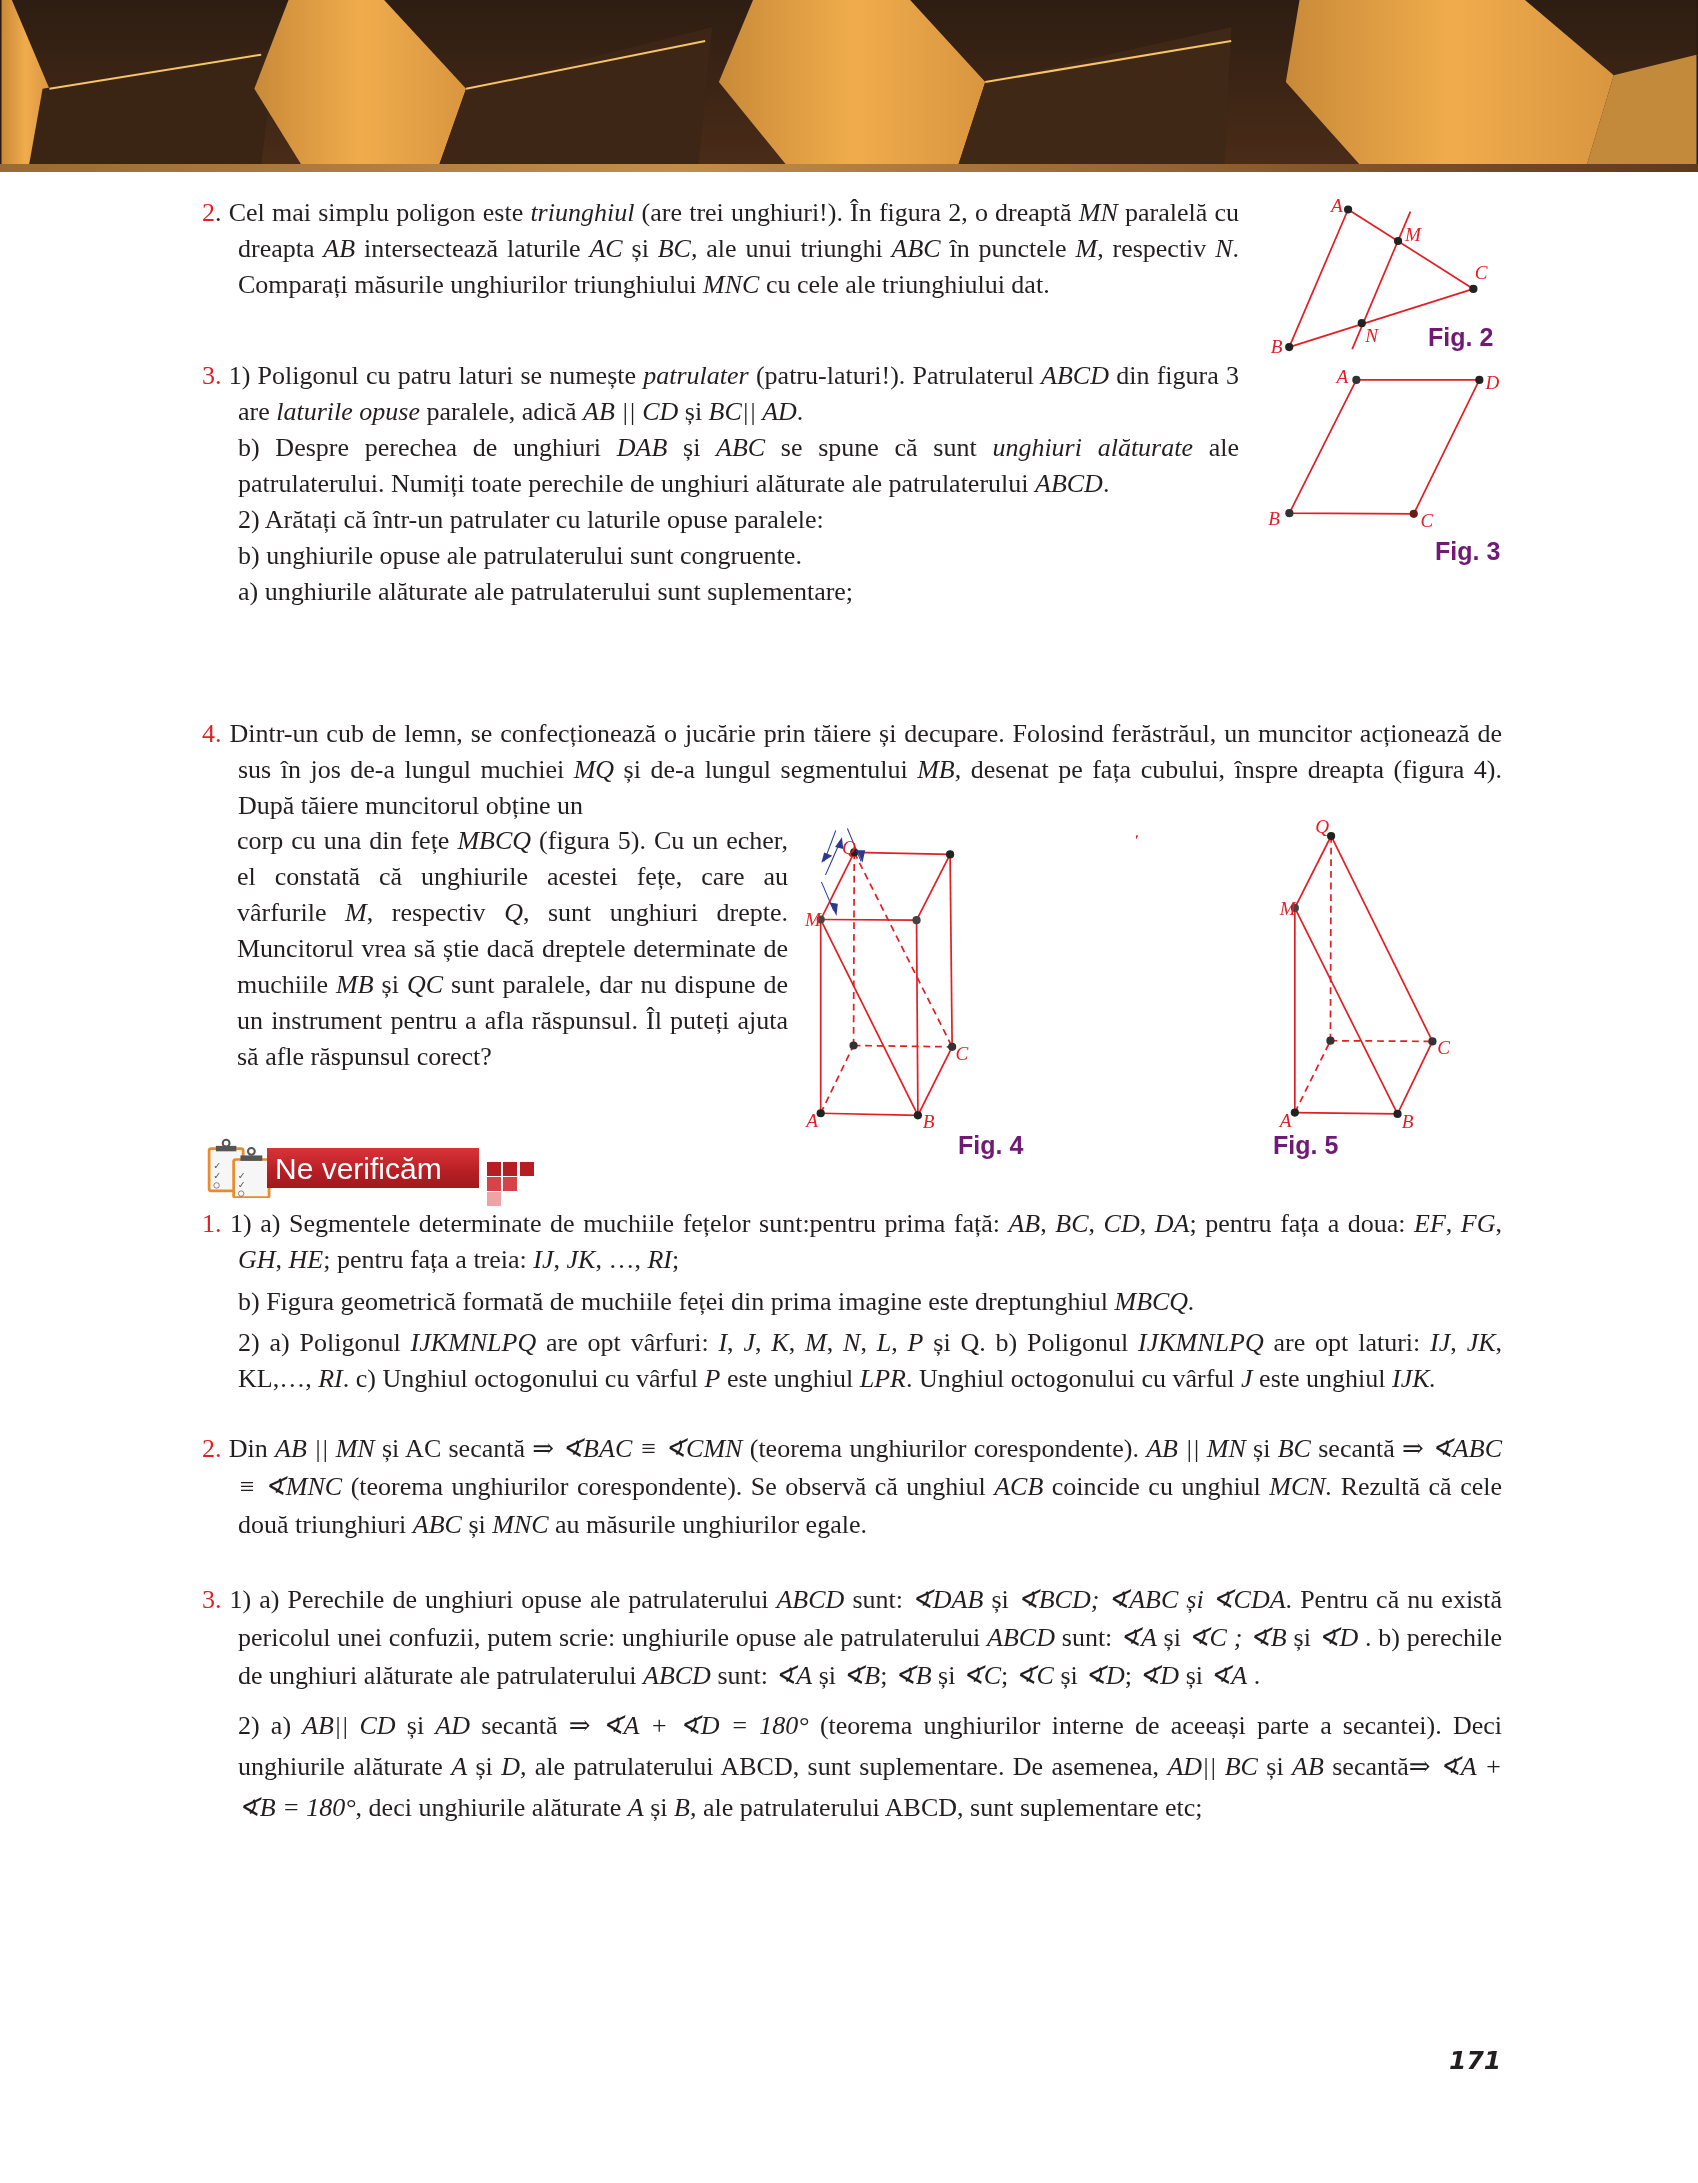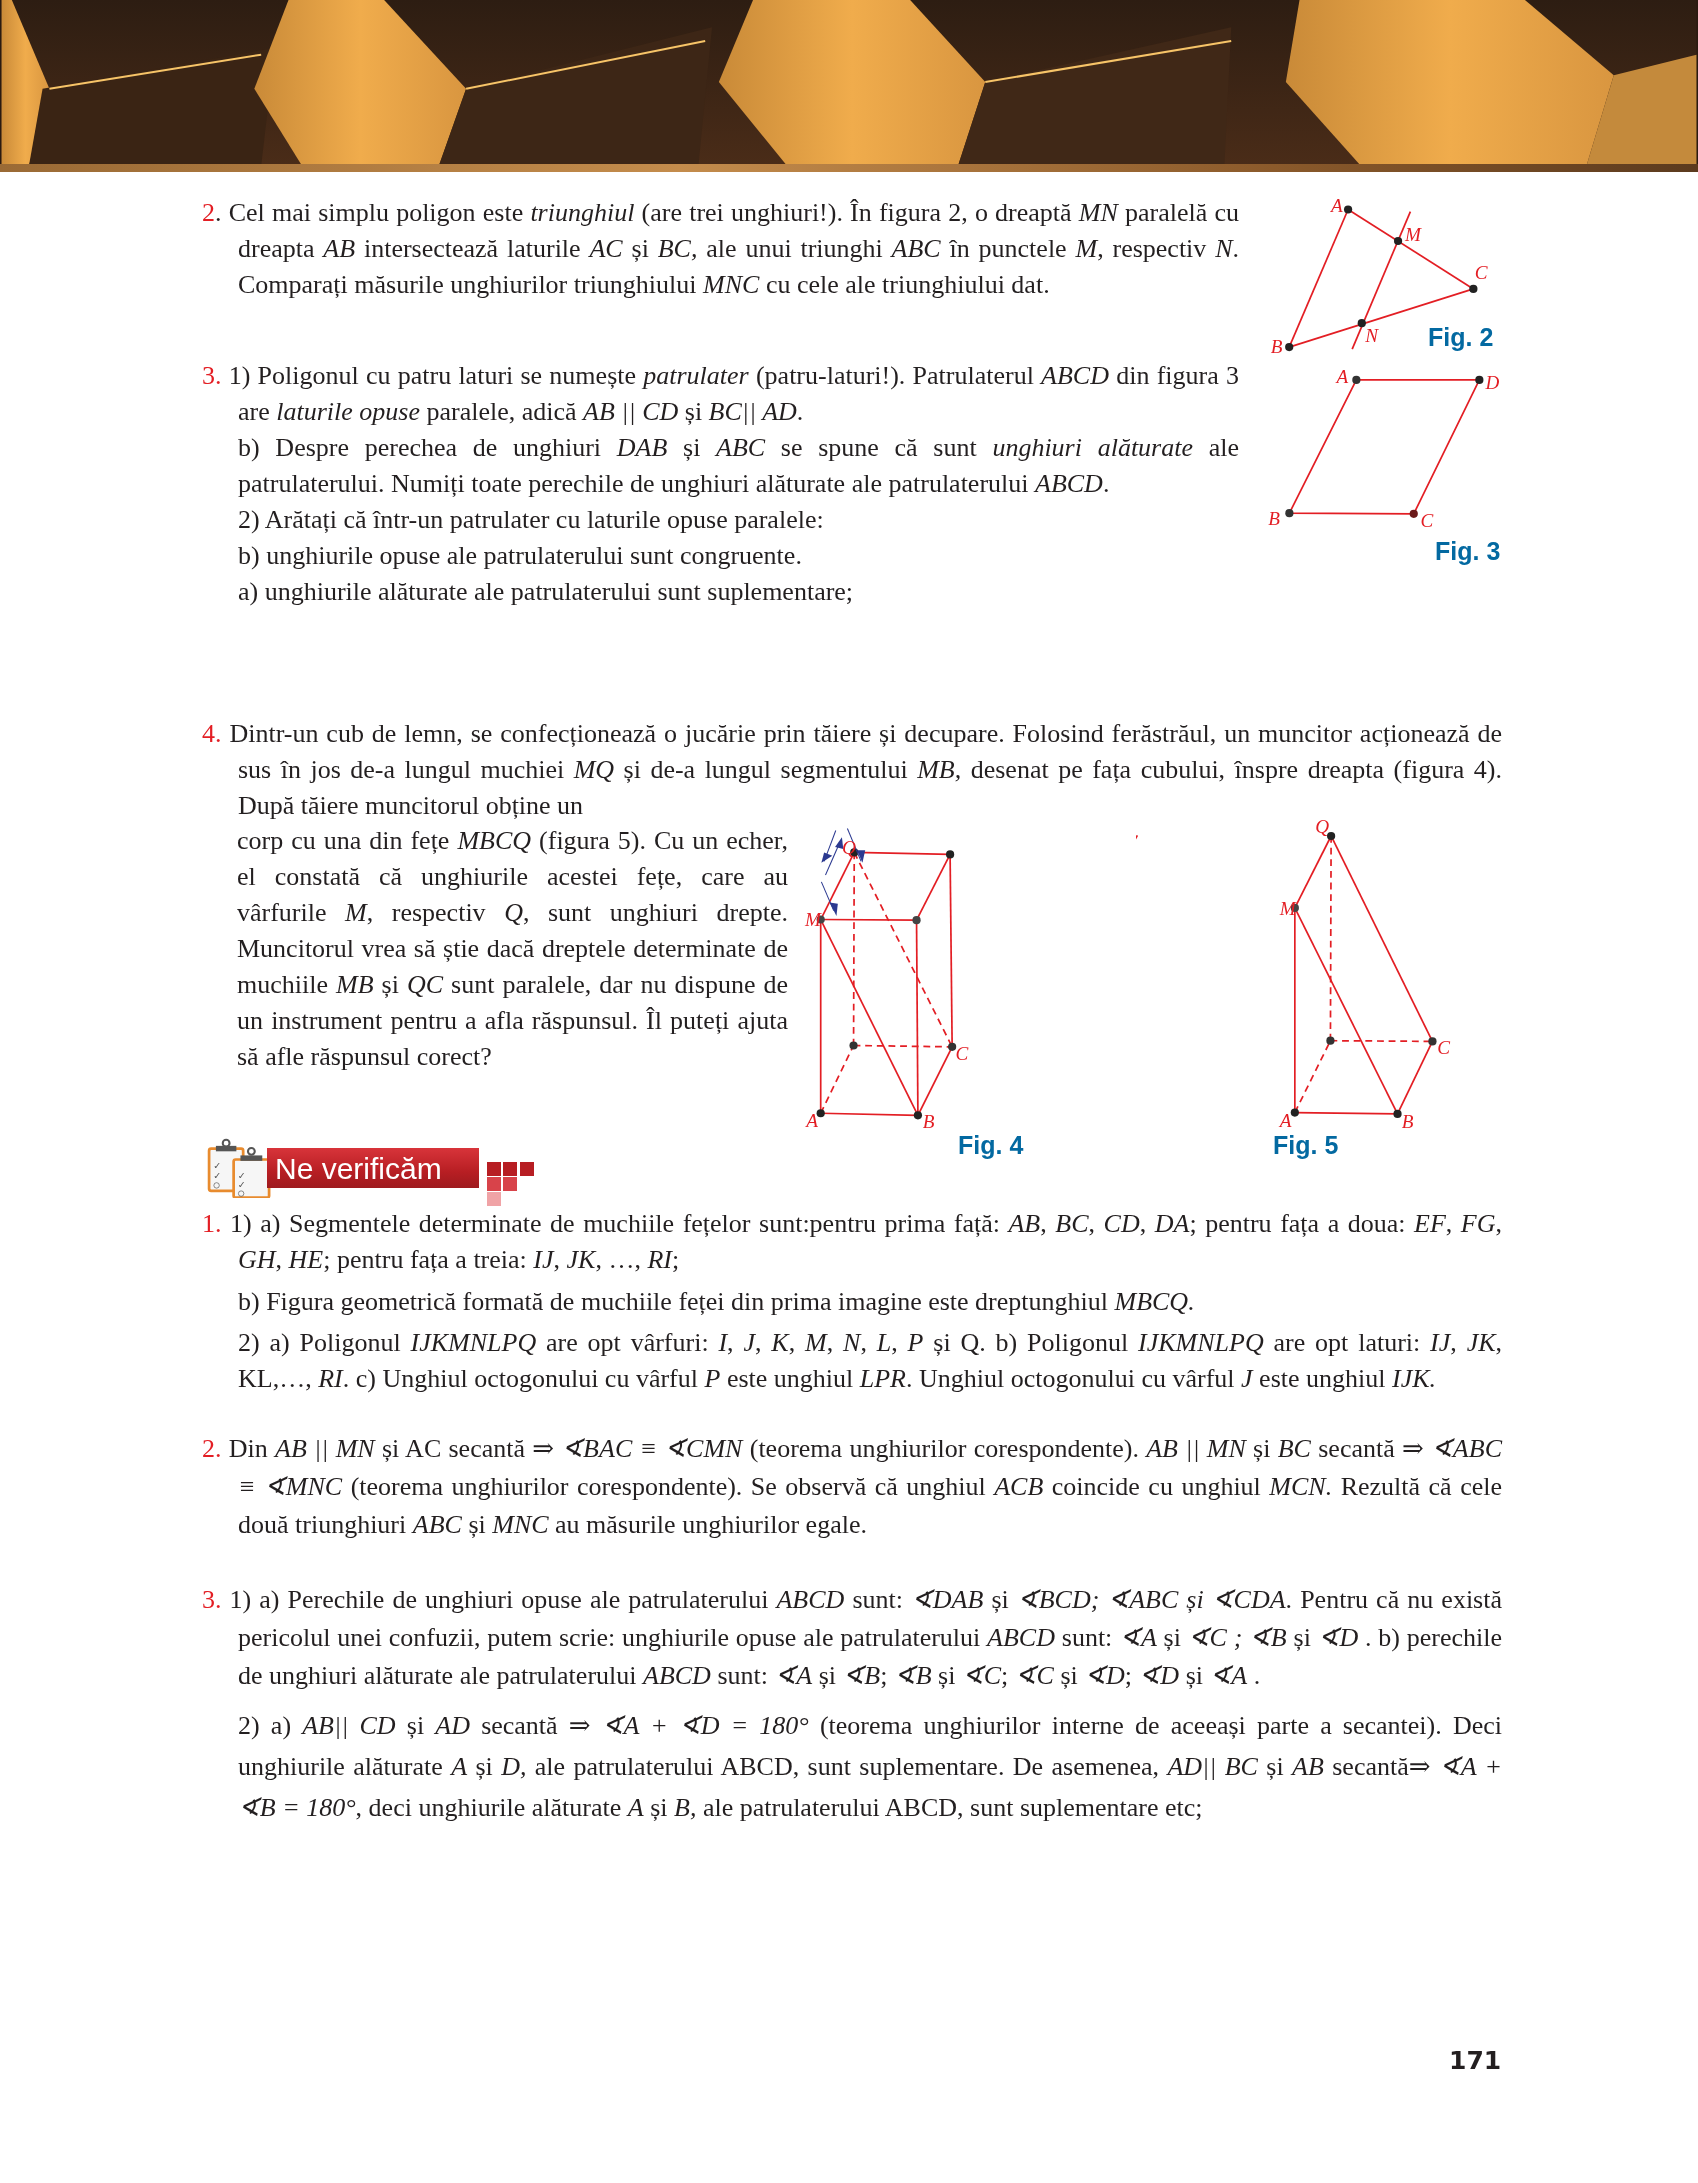--- a/index.html
+++ b/index.html
@@ -11,31 +11,31 @@
   .banner-strip { position: absolute; left: 0; top: 164px; width: 1698px; height: 8.2px;
                   background: linear-gradient(90deg, #9a6a35 0%, #c48c4c 40%, #8b5a2b 75%, #5b3a1e 100%); }
   .block { position: absolute; left: 202px; width: 1037px; font-size: 26px; line-height: 36px; text-align: justify; }
   .block.wide { width: 1300px; }
   .num { color: #e31e24; font-weight: normal; }
   .ind { padding-left: 36px; }
   .hang { padding-left: 36px; text-indent: -36px; }
   i, .it { font-style: italic; }
   p { margin: 0; }
   .figcap { position: absolute; font-family: "Liberation Sans", "DejaVu Sans", sans-serif;
-            color: #0369a1; font-weight: bold; font-size: 25px; }
+            color: #701a75; font-weight: bold; font-size: 25px; }
   .fig { position: absolute; }
   .fig svg text { font-family: "Liberation Serif", "DejaVu Serif", serif; font-style: italic; fill: #e31e24; }
   .section-header { position: absolute; left: 205px; top: 1136px; width: 322px; height: 62px; }
   .sh-bar { position: absolute; left: 62px; top: 12.3px; width: 212px; height: 40px;
             background: linear-gradient(180deg, #d8343a 0%, #b71e23 60%, #9e1a1e 100%); }
   .sh-label { position: absolute; left: 70px; top: 13.7px; font-family: "Liberation Sans", "DejaVu Sans", sans-serif;
               color: #ffffff; font-size: 30px; line-height: 37px; }
   .sh-sq { position: absolute; width: 13.7px; height: 13.7px; }
   .page-number { position: absolute; left: 1449px; top: 2046px; font-family: "DejaVu Sans", sans-serif;
-                 font-weight: bold; font-size: 25px; color: #231f20; }
+                 font-weight: bold; font-size: 25px; color: #231f20; font-style: italic; }
 </style>
 </head>
 <body>
 
 <div class="banner">
   <svg width="1698" height="166" viewBox="0 0 2481 243">
     <defs>
       <linearGradient id="gold" x1="0" y1="0" x2="1" y2="0">
         <stop offset="0" stop-color="#c98a38"></stop>
         <stop offset="0.5" stop-color="#f0ac4c"></stop>

